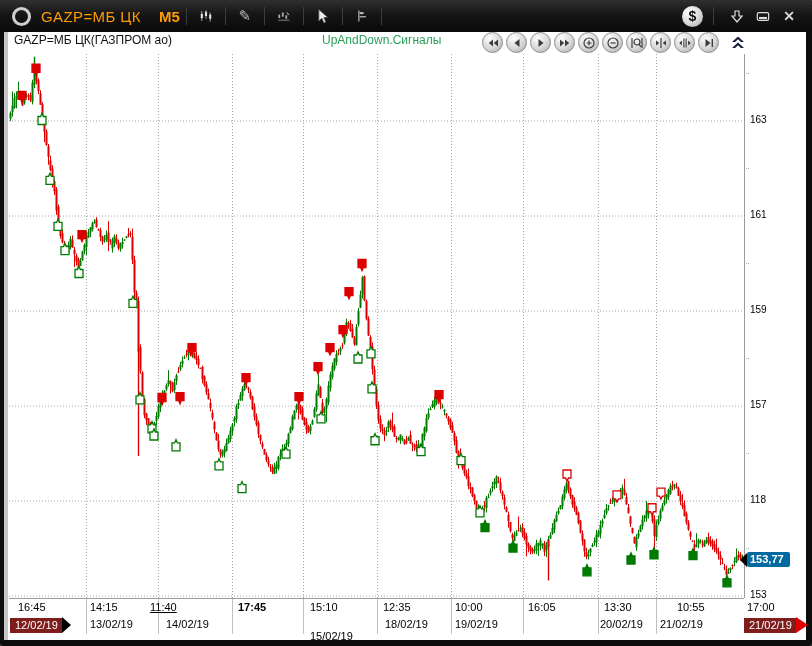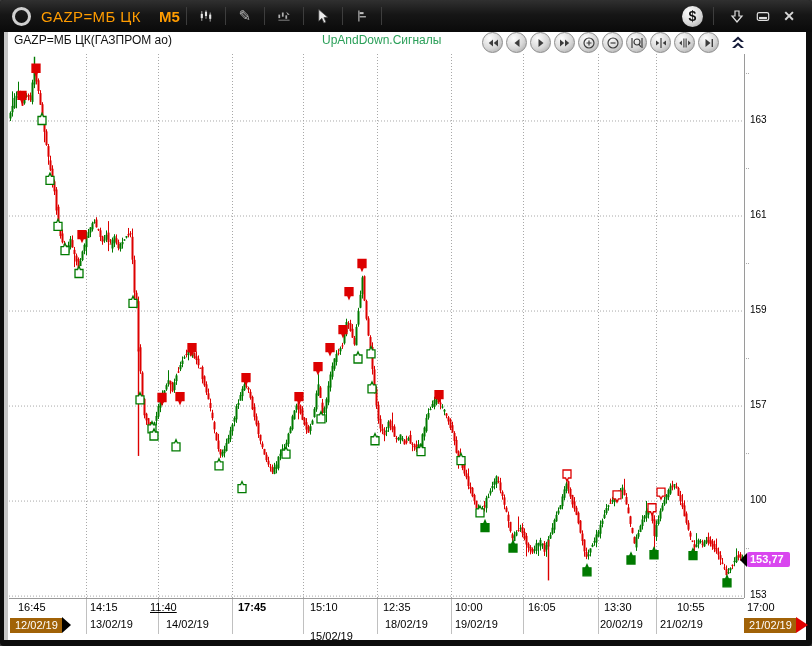--- a/index.html
+++ b/index.html
@@ -38,25 +38,25 @@
     display:flex;align-items:center;justify-content:center;padding:0;}
   .chevron-btn{position:absolute;left:730px;top:33px;width:16px;height:17px;background:none;border:none;padding:0;}
   
   .ylab{position:absolute;left:750px;font-size:10px;color:#000;}
   .xtime{position:absolute;top:601px;font-size:11px;color:#000;white-space:nowrap;}
   .xdate{position:absolute;top:618px;font-size:11px;color:#000;white-space:nowrap;}
   
   .price-tag{position:absolute;left:740px;top:552px;display:flex;align-items:center;height:15px;}
   .price-tag .tip{width:0;height:0;border-top:7px solid transparent;border-bottom:7px solid transparent;
     border-right:7px solid #000;}
-  .price-tag .body{background:#d946ef;color:#fff;font-size:11px;font-weight:bold;
+  .price-tag .body{background:#0369a1;color:#fff;font-size:11px;font-weight:bold;
     padding:1px 6px 2px 3px;border-radius:2px;}
   
   .badge{position:absolute;top:617px;display:flex;align-items:center;height:16px;}
-  .badge .body{background:#a16207;color:#fff;font-size:11px;padding:1px 4px 2px 5px;}
+  .badge .body{background:#7f1d1d;color:#fff;font-size:11px;padding:1px 4px 2px 5px;}
   .badge-start{left:10px;}
   .badge-start .tip{width:0;height:0;border-top:8px solid transparent;border-bottom:8px solid transparent;
     border-left:9px solid #000;}
   .badge-end{left:744px;}
   .badge-end .tip{width:0;height:0;border-top:8px solid transparent;border-bottom:8px solid transparent;
     border-left:12px solid #e00000;}
   .corner-time{position:absolute;left:747px;top:601px;font-size:11px;color:#000;}
 </style>
 </head>
 <body>
@@ -954,21 +954,21 @@
         <path d="M2,9 L8,3.5 L14,9 L11,9 L8,6.2 L5,9 Z" fill="#141a38"></path>
         <path d="M2,15 L8,9.5 L14,15 L11,15 L8,12.2 L5,15 Z" fill="#141a38"></path>
       </svg>
     </button>
 
     <div id="ylabels">
         <div class="ylab" style="top: 113.99px;">163</div>
         <div class="ylab" style="top: 209.012px;">161</div>
         <div class="ylab" style="top: 304.034px;">159</div>
         <div class="ylab" style="top: 399.056px;">157</div>
-        <div class="ylab" style="top: 494.078px;">100</div>
+        <div class="ylab" style="top: 494.078px;">118</div>
         <div class="ylab" style="top: 589.1px;">153</div>
       </div>
     <div id="xlabels">
         <div class="xtime" style="left: 18px;">16:45</div>
         <div class="xtime" style="left: 90px;">14:15</div>
         <div class="xtime" style="left: 150px; text-decoration: underline;">11:40</div>
         <div class="xtime" style="left: 238px; font-weight: bold;">17:45</div>
         <div class="xtime" style="left: 310px;">15:10</div>
         <div class="xtime" style="left: 383px;">12:35</div>
         <div class="xtime" style="left: 455px;">10:00</div>

